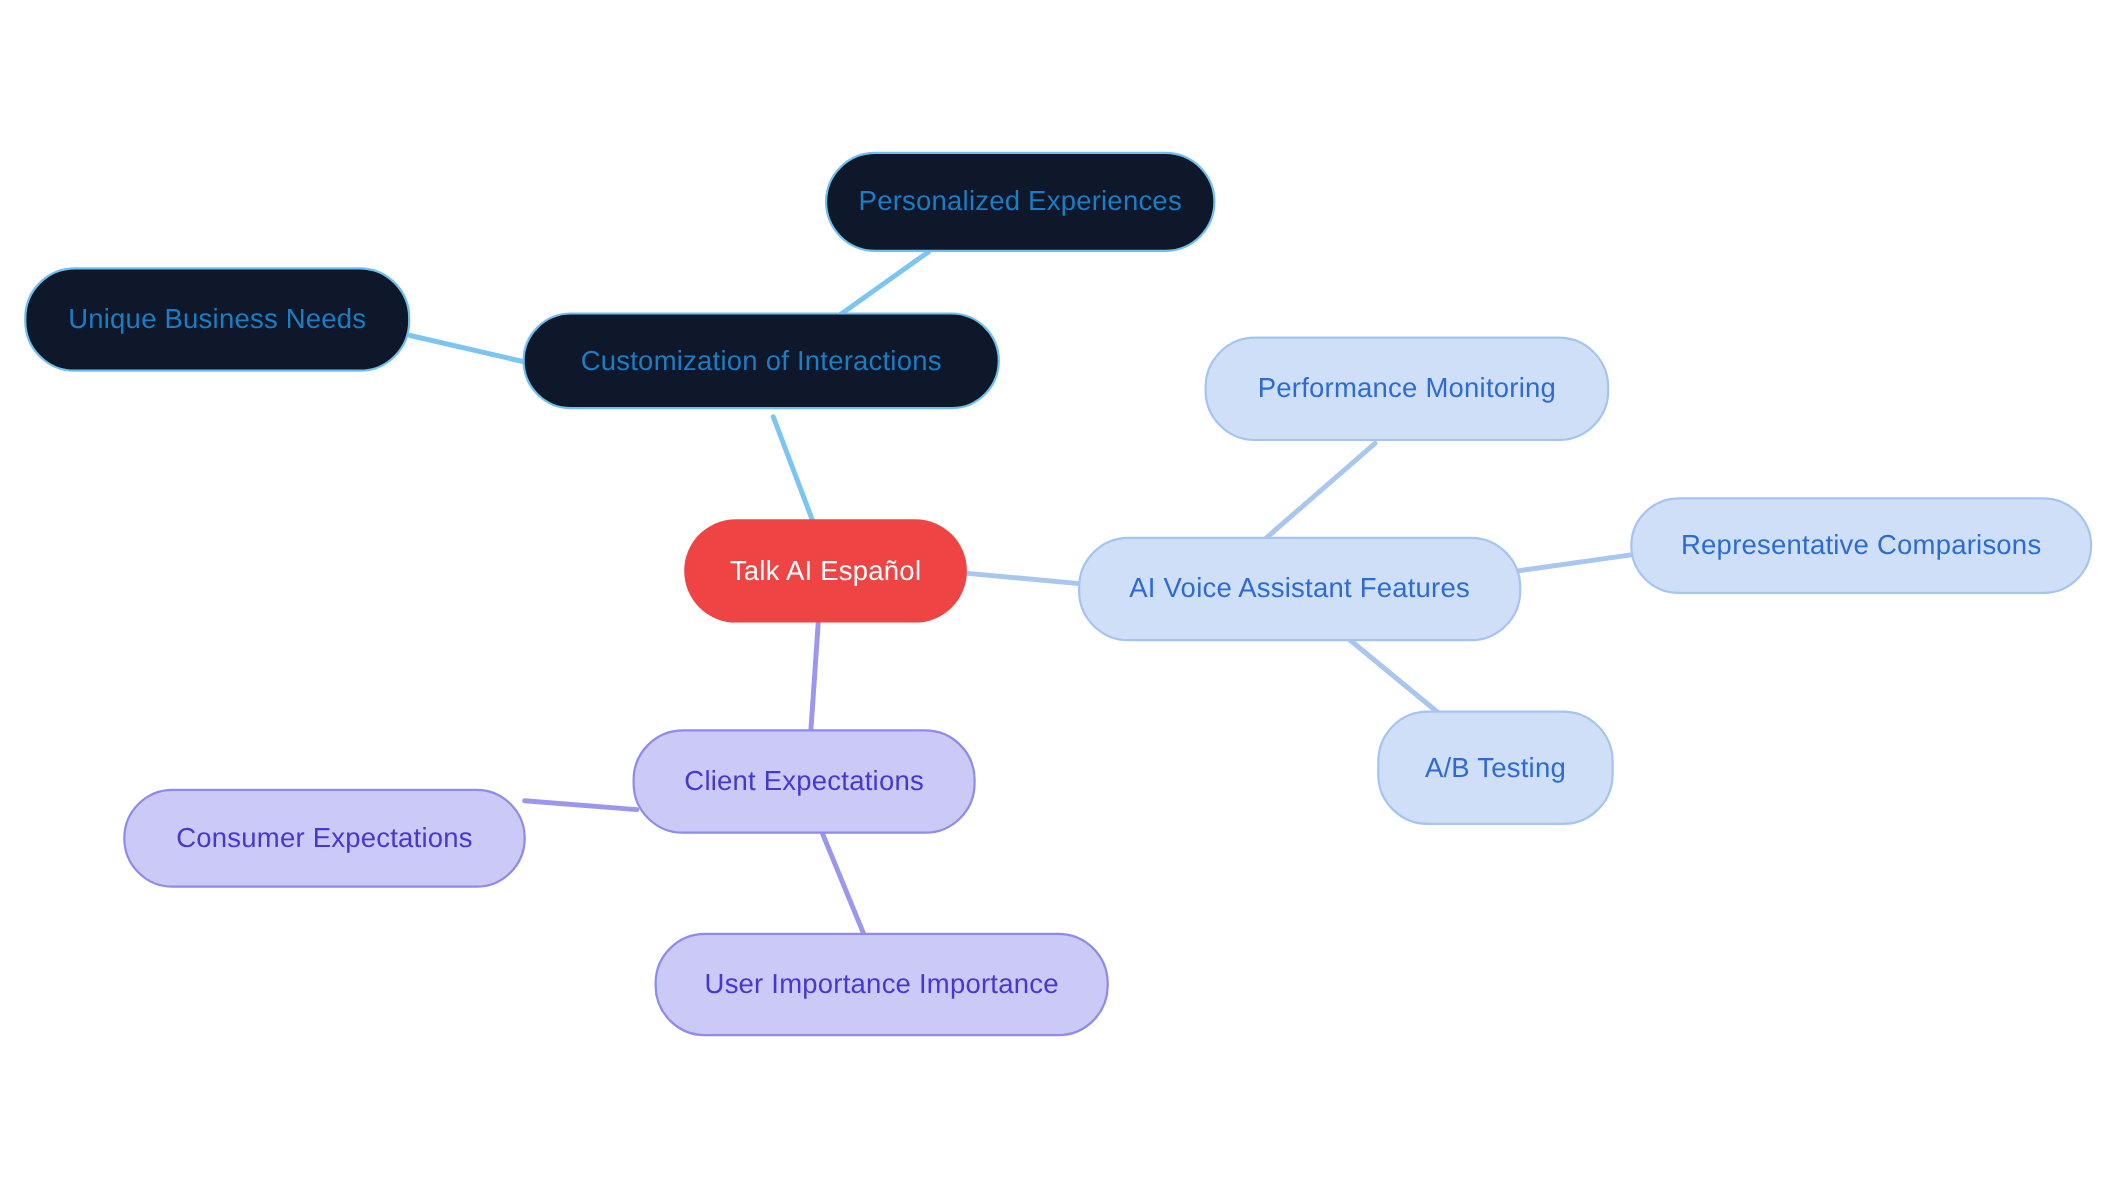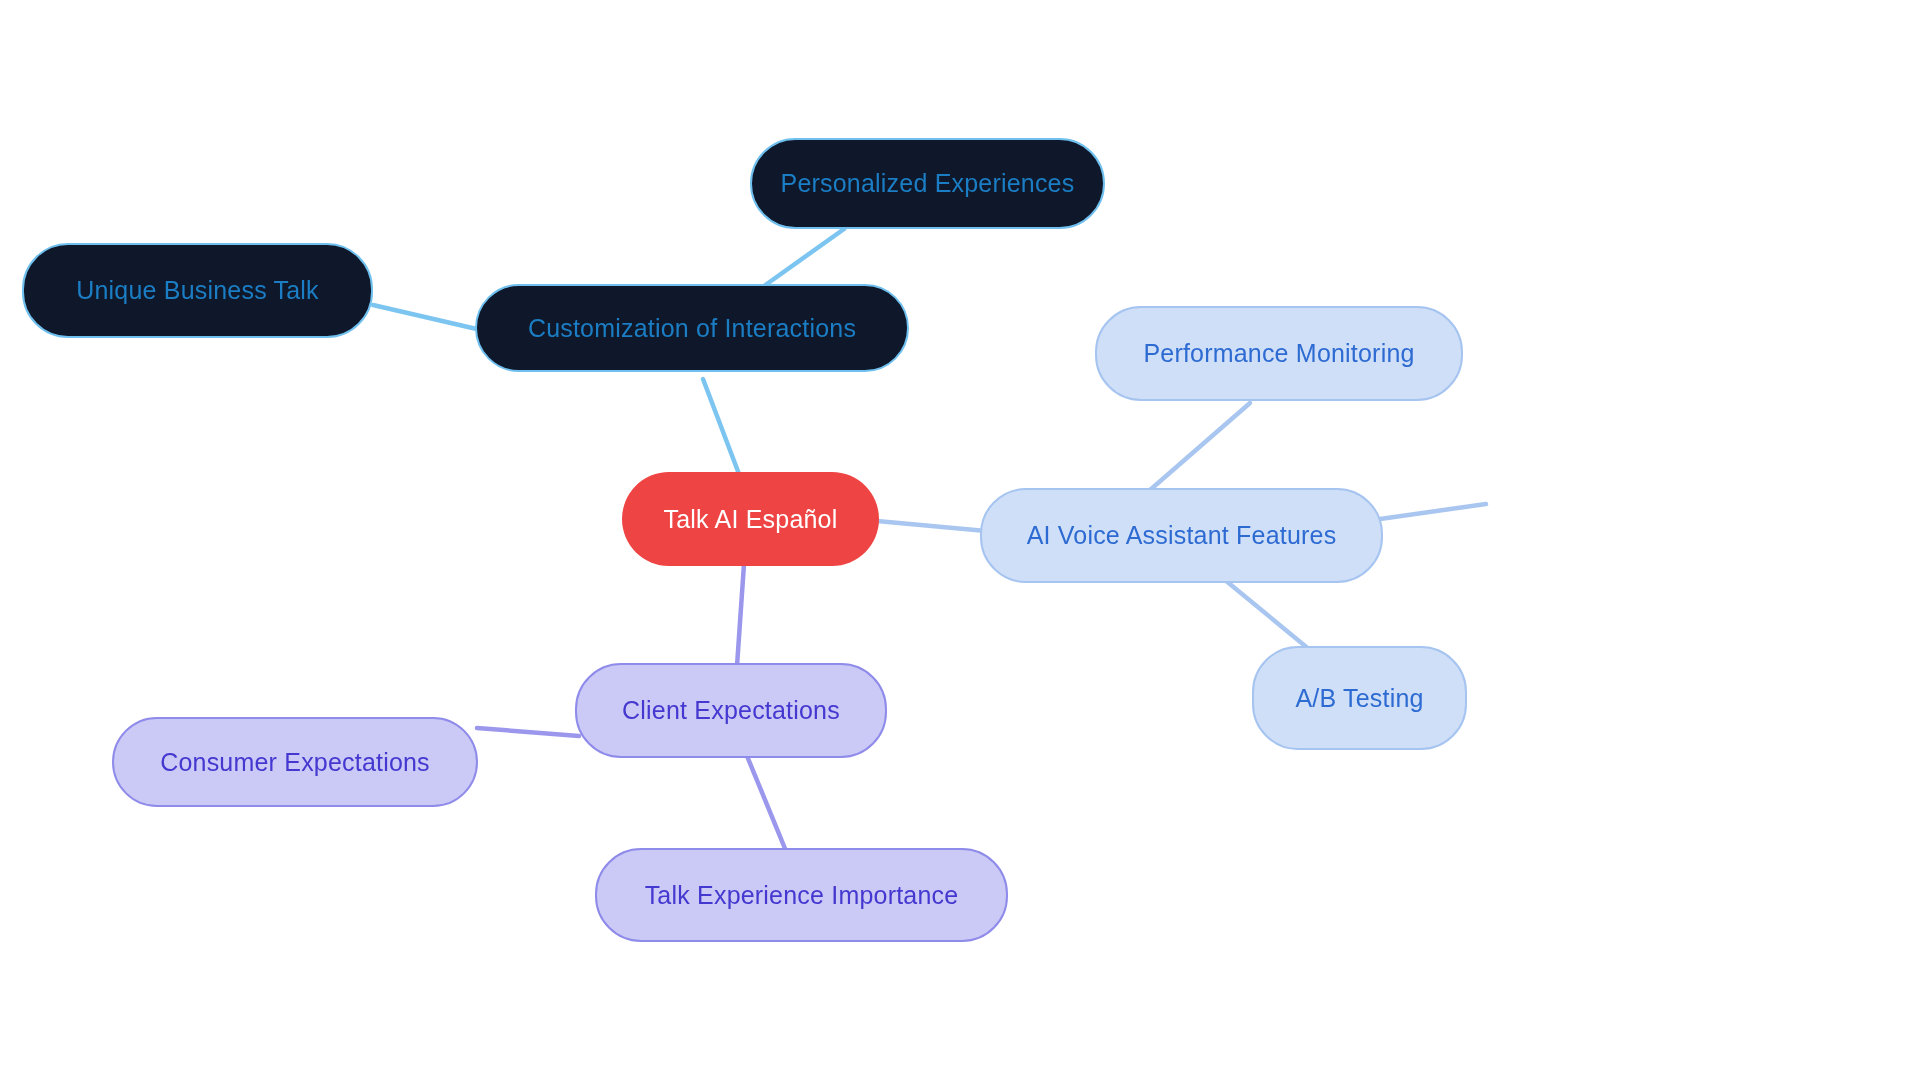--- a/index.html
+++ b/index.html
@@ -87,28 +87,29 @@
     <line class="edge edge-lav" x1="477" y1="728" x2="579" y2="736"></line>
     <line class="edge edge-lav" x1="747" y1="756" x2="786" y2="851"></line>
   </svg>
 
   <div class="node root" style="left:622px; top:472px; width:257px; height:94px;">Talk AI Español</div>
 
   <div class="node sky" style="left:475px; top:284px; width:434px; height:88px;">Customization of Interactions</div>
 
   <div class="node sky" style="left:750px; top:138px; width:355px; height:91px;">Personalized Experiences</div>
 
-  <div class="node sky" style="left:22px; top:243px; width:351px; height:95px;">Unique Business Talk</div>
+  <div class="node sky" style="left:22px; top:243px; width:351px; height:95px;">Unique Business Needs</div>
 
   <div class="node peri" style="left:980px; top:488px; width:403px; height:95px;">AI Voice Assistant Features</div>
 
   <div class="node peri" style="left:1095px; top:306px; width:368px; height:95px;">Performance Monitoring</div>
 
+  <div class="node peri" style="left:1482px; top:452px; width:420px; height:88px;">Representative Comparisons</div>
 
   <div class="node peri" style="left:1252px; top:646px; width:215px; height:104px;">A/B Testing</div>
 
   <div class="node lav" style="left:575px; top:663px; width:312px; height:95px;">Client Expectations</div>
 
   <div class="node lav" style="left:112px; top:717px; width:366px; height:90px;text-align:right;">Consumer Expectations</div>
 
-  <div class="node lav" style="left:595px; top:848px; width:413px; height:94px;">Talk Experience Importance</div>
+  <div class="node lav" style="left:595px; top:848px; width:413px; height:94px;">User Importance Importance</div>
 
 </div>
 
 </body></html>

